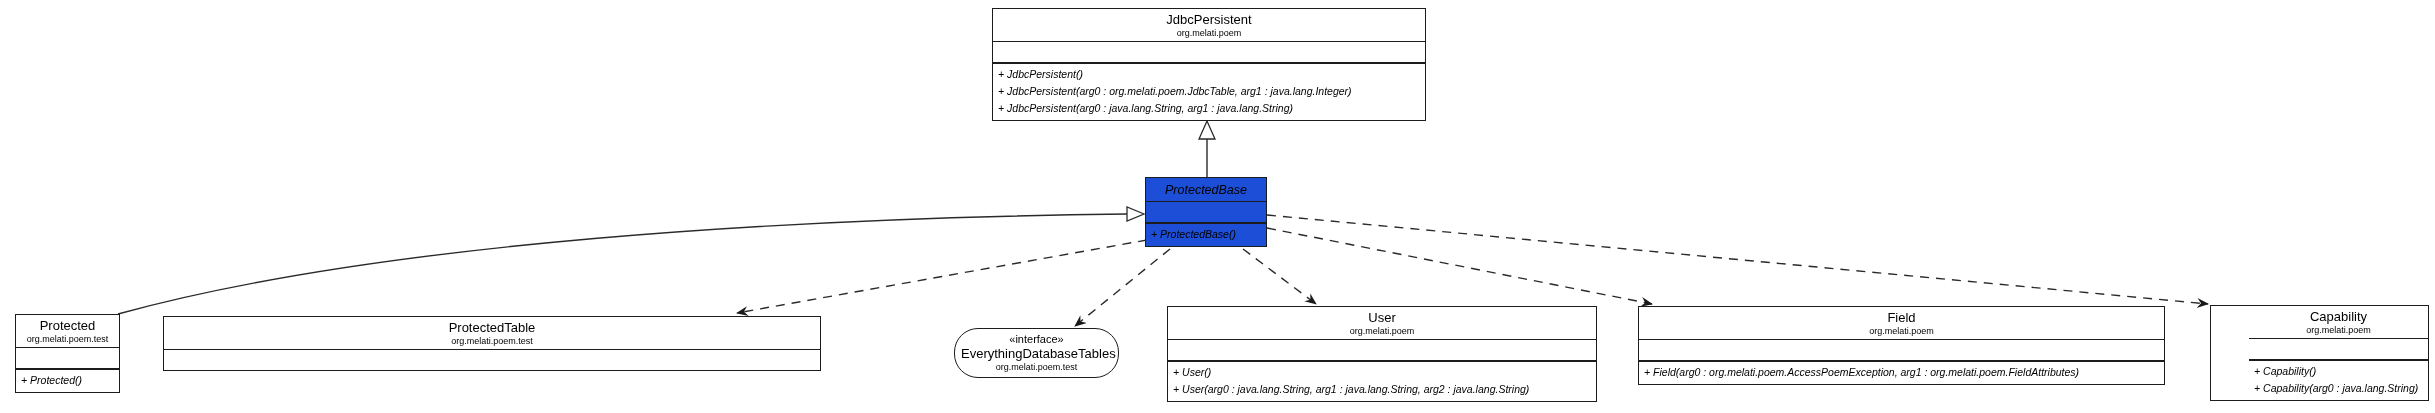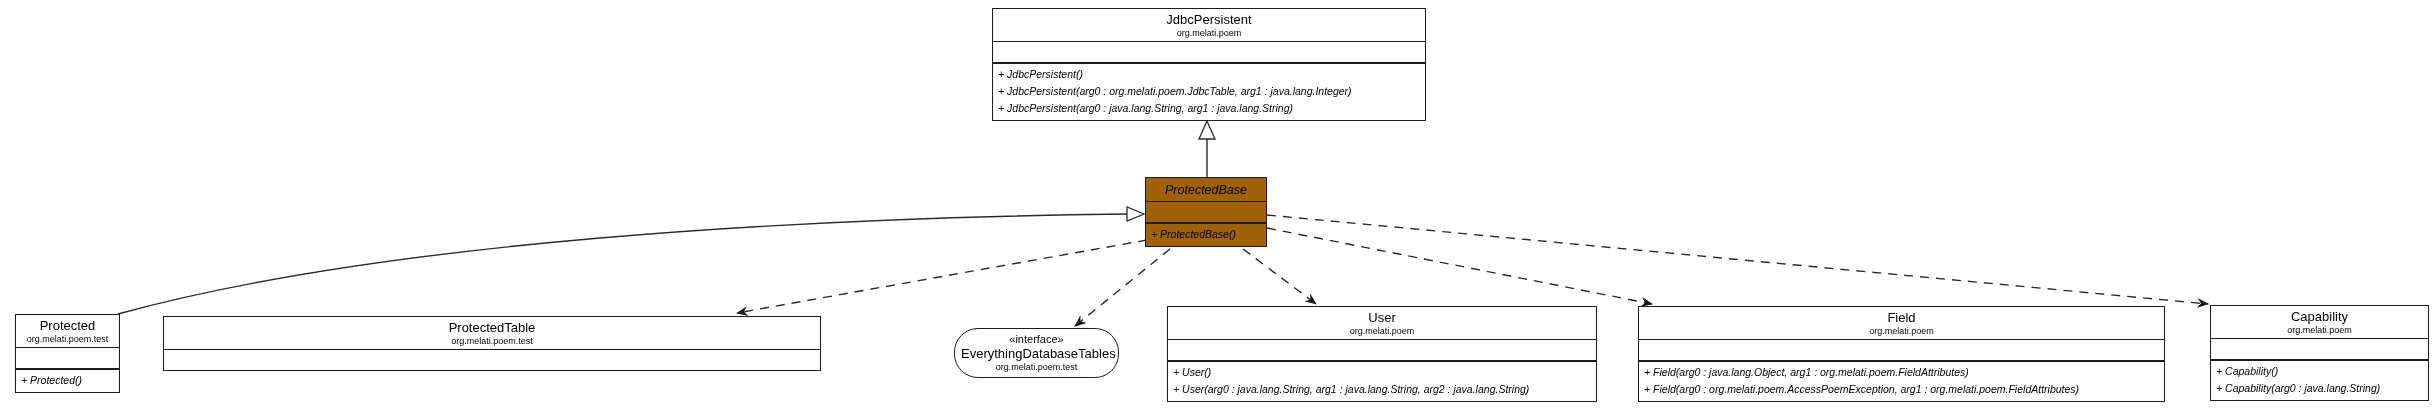--- a/index.html
+++ b/index.html
@@ -12,21 +12,21 @@
   }
   svg.lines { position:absolute; left:0; top:0; z-index:1; }
   .uml-class {
     position:absolute;
     background:#ffffff;
     border:1px solid #1c1c1c;
     box-sizing:border-box;
     z-index:2;
     color:#000;
   }
-  .uml-class.highlight { background:#a16207; }
+  .uml-class.highlight { background:#1d4ed8; }
   .compartment { box-sizing:border-box; }
   .title { text-align:center; padding:3px 4px 2px 4px; }
   .cls-name { font-size:13px; line-height:16px; white-space:nowrap; }
   .cls-name.abstract { font-style:italic; font-size:12.5px; }
   .stereotype { font-size:11px; line-height:13px; }
   .pkg { font-size:9px; line-height:11px; white-space:nowrap; }
   .attrs { height:21px; border-top:1px solid #1c1c1c; }
   .methods { border-top:2px solid #1c1c1c; padding:2px 5px 3px 5px; }
   .method { font-size:10.5px; line-height:17px; white-space:nowrap;font-style:italic; }
   .title-only { padding:4px 6px; }
@@ -123,26 +123,25 @@
     </div>
   </div>
 
   <div class="uml-class" style="left:1638px; top:306px; width:527px;">
     <div class="compartment title">
       <div class="cls-name">Field</div>
       <div class="pkg">org.melati.poem</div>
     </div>
     <div class="compartment attrs"></div>
     <div class="compartment methods">
-      <div class="method">+ Field(arg0 : java.lang.Object, arg1 : org.melati.poem.FieldAttributes)</div>
       <div class="method">+ Field(arg0 : org.melati.poem.AccessPoemException, arg1 : org.melati.poem.FieldAttributes)</div>
     </div>
   </div>
 
-  <div class="uml-class" style="left:2210px; top:305px; width:219px;">
+  <div class="uml-class" style="left:2210px; top:305px; width:219px;padding-left:38px;">
     <div class="compartment title">
       <div class="cls-name">Capability</div>
       <div class="pkg">org.melati.poem</div>
     </div>
     <div class="compartment attrs"></div>
     <div class="compartment methods">
       <div class="method">+ Capability()</div>
       <div class="method">+ Capability(arg0 : java.lang.String)</div>
     </div>
   </div>

